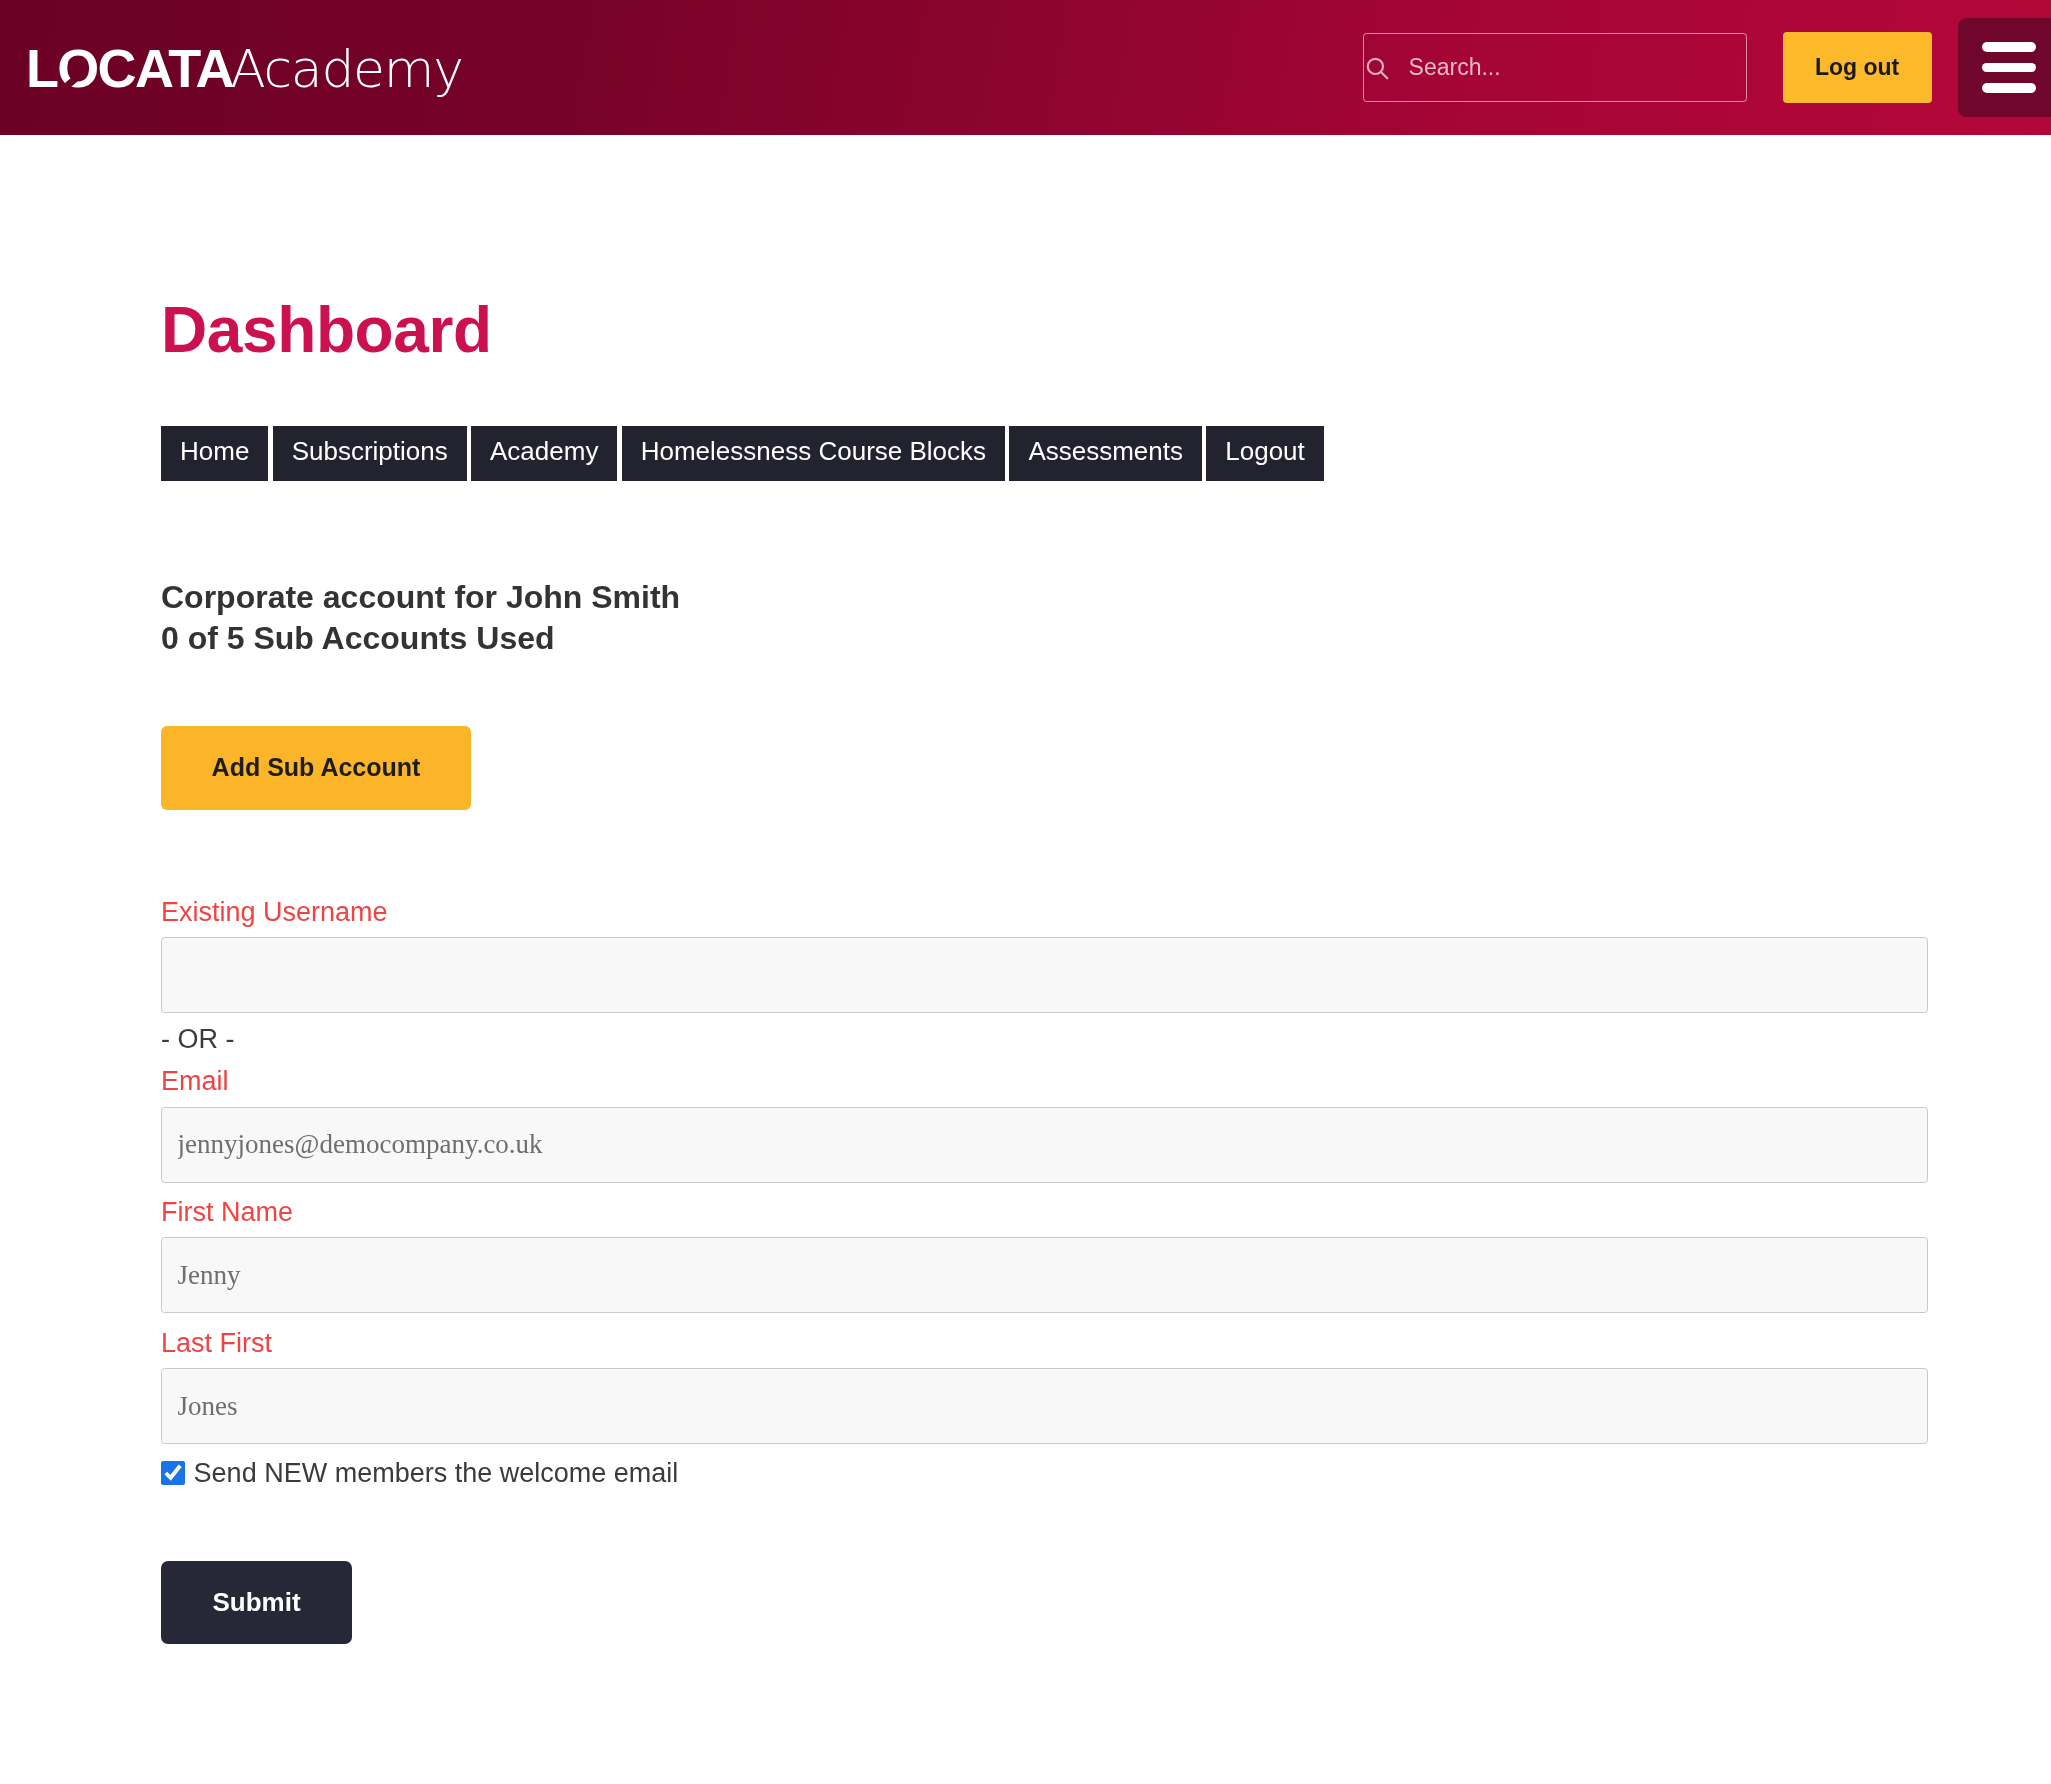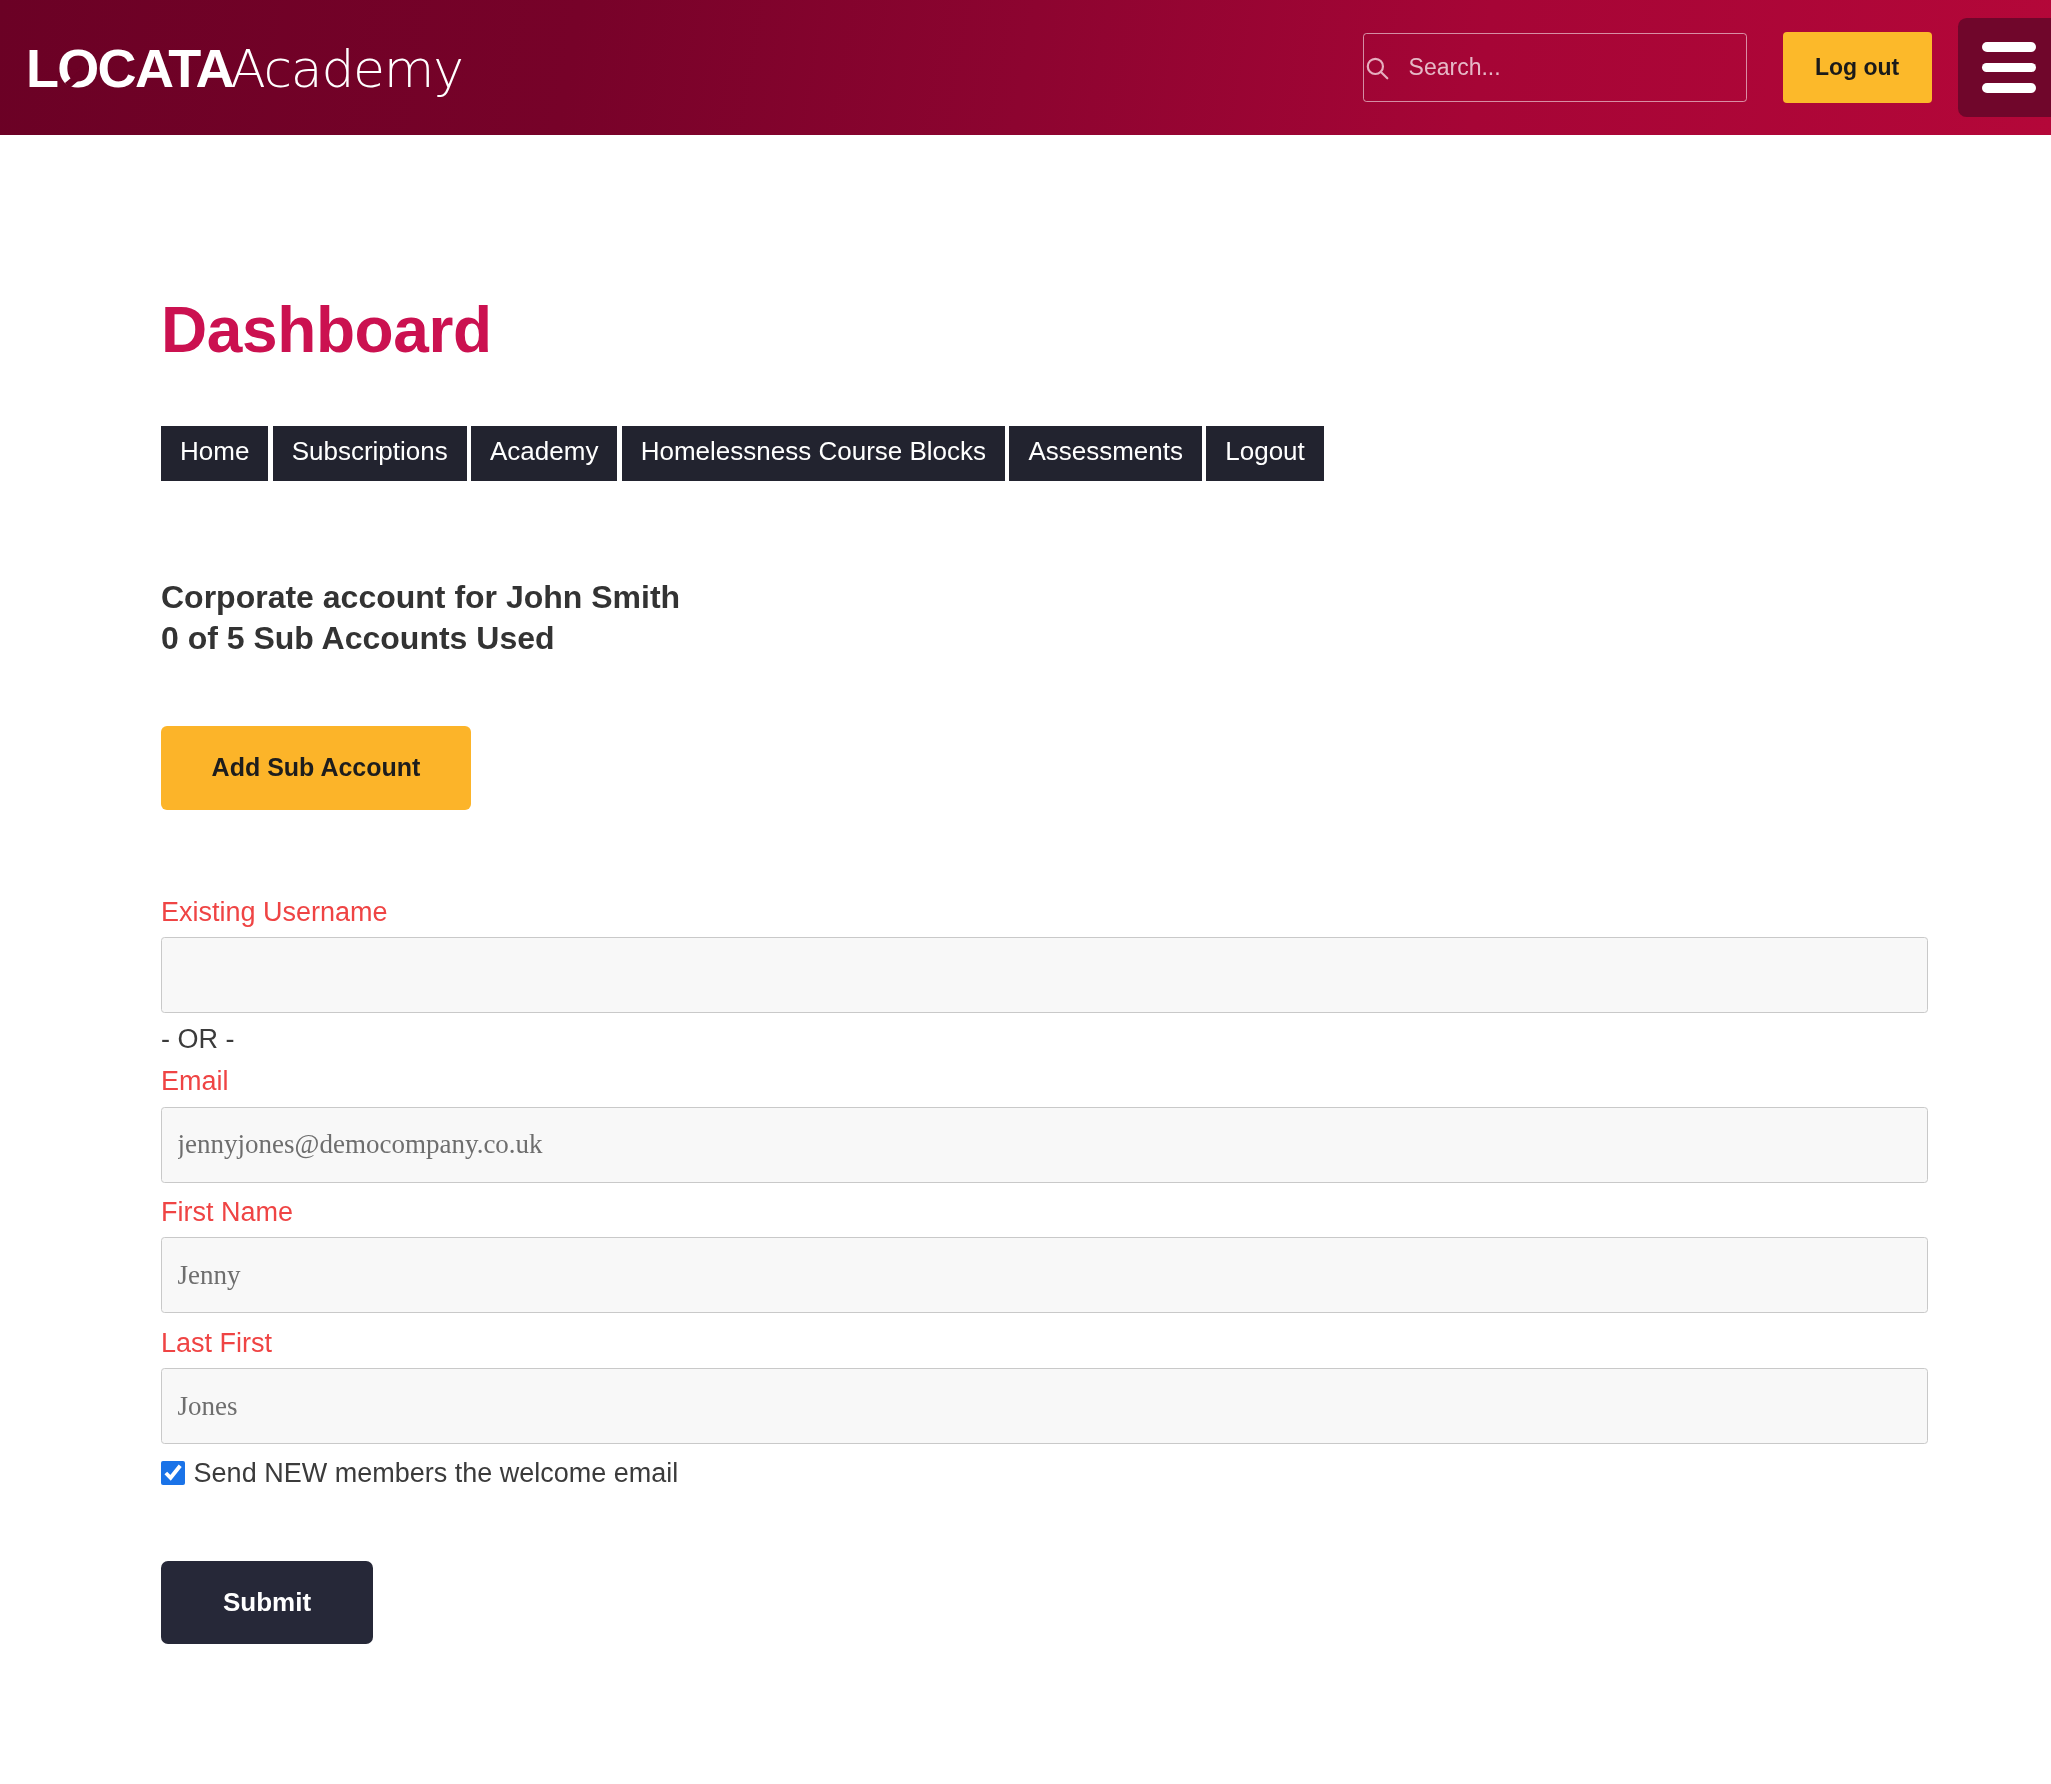--- a/index.html
+++ b/index.html
@@ -280,21 +280,21 @@
   .checkbox-label {
     font-family: "Liberation Sans", sans-serif;
     font-size: 27px;
     color: #3b3b3b;
     line-height: 1;
     cursor: pointer;
   }
 
   .submit-btn {
     margin-top: 74px;
-    width: 212px;
+    width: 191px;
     height: 83px;
     background: #262838;
     border: none;
     border-radius: 7px;
     color: #ffffff;
     font-family: "Liberation Sans", sans-serif;
     font-weight: bold;
     font-size: 26px;
     cursor: pointer;
     display: flex;

